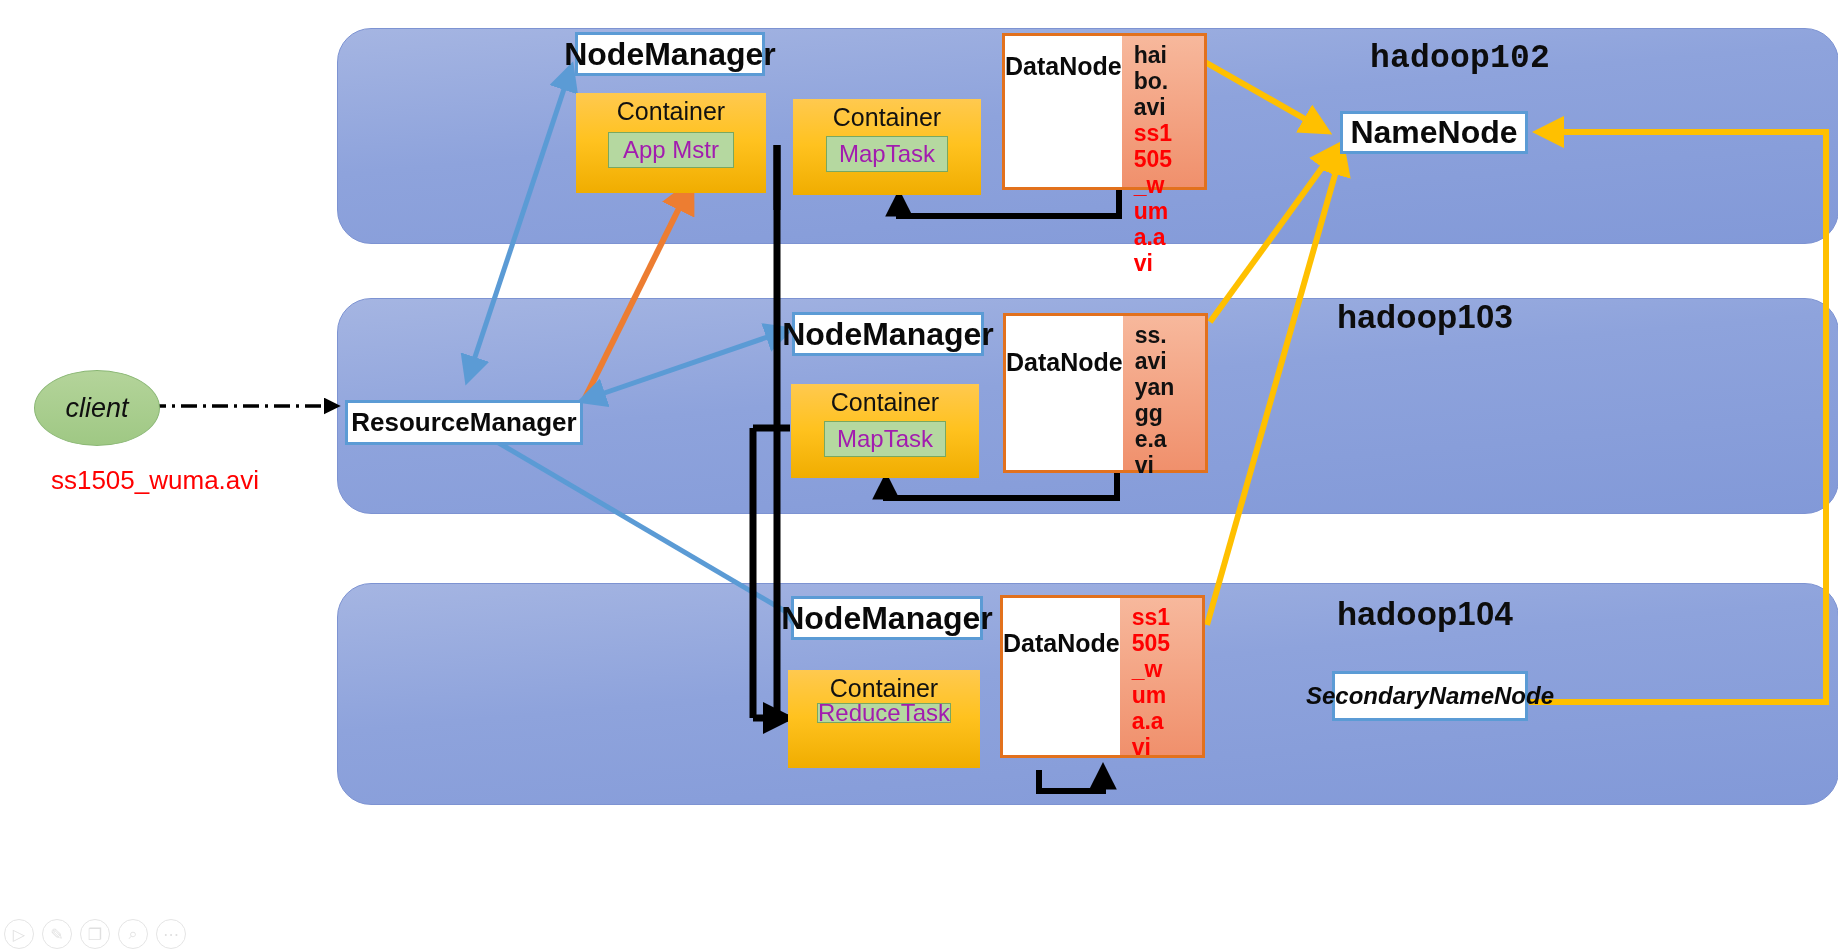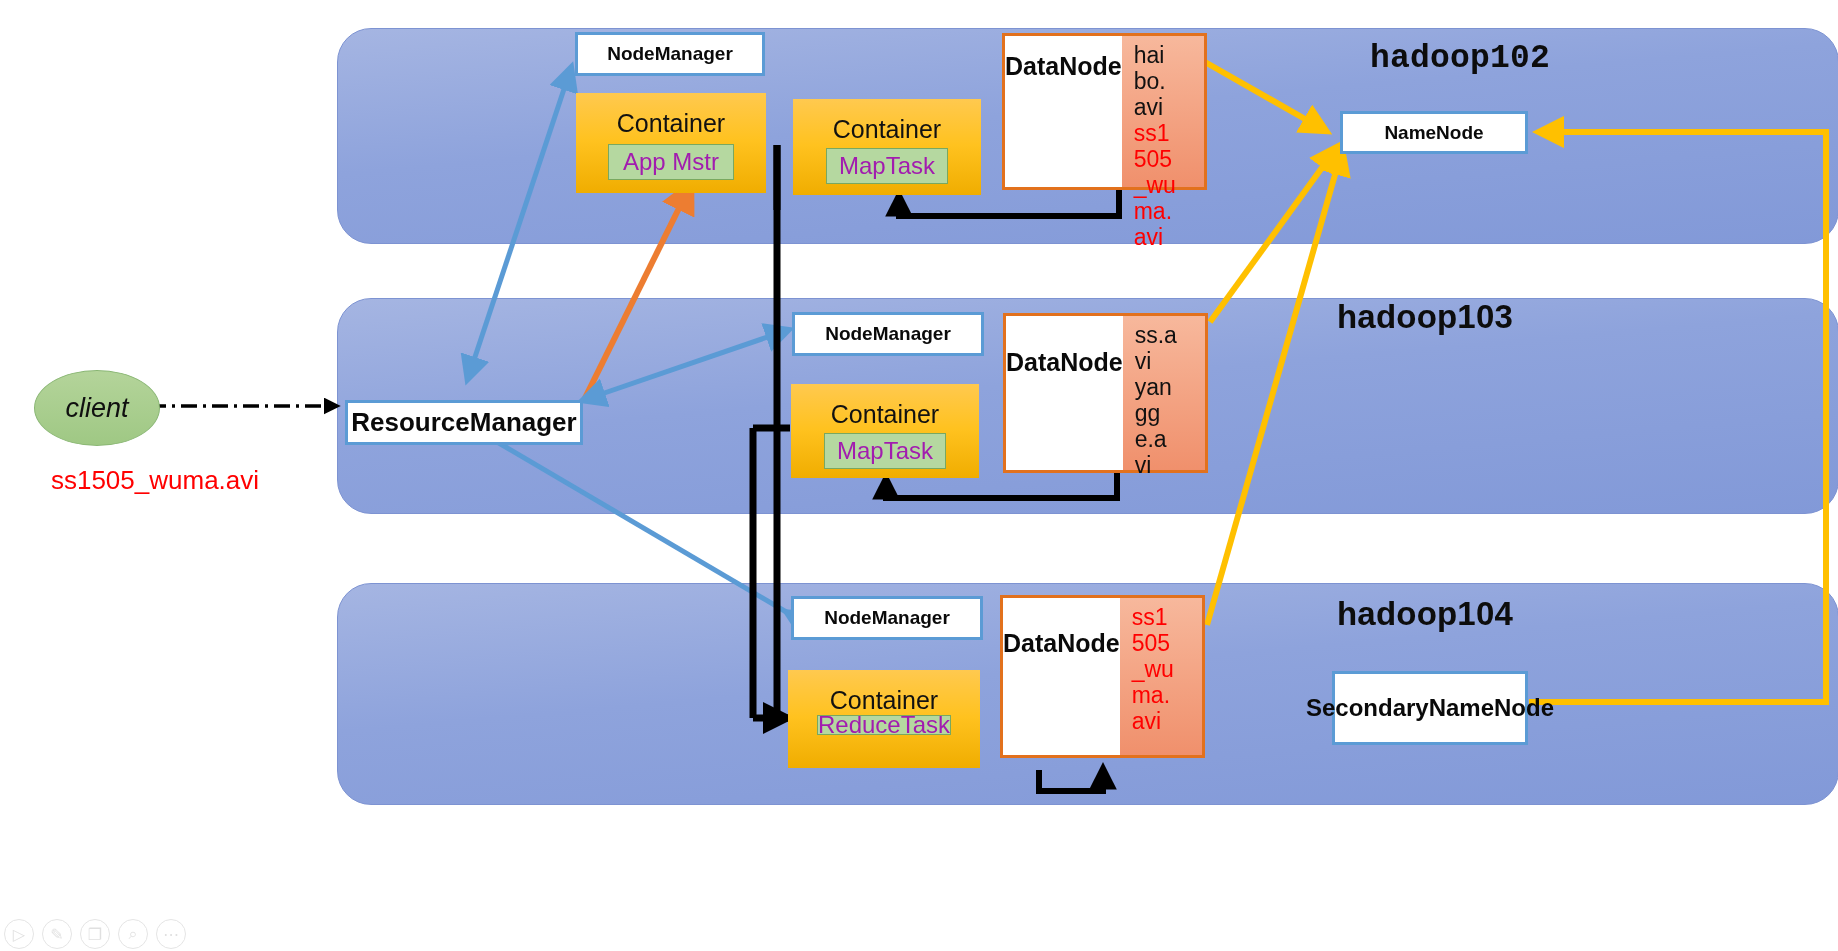--- a/index.html
+++ b/index.html
@@ -13,39 +13,39 @@
   .host{position:absolute;border-radius:34px;z-index:1;
         background:linear-gradient(175deg,#a5b5e2 0%,#8ea3dc 42%,#8299d8 100%);
         border:1px solid #7d93d2;}
   .host-label{position:absolute;z-index:6;font-weight:bold;font-size:33px;
         color:#0d0d0d;letter-spacing:.2px;white-space:nowrap;}
 
   
   .wbox{position:absolute;z-index:7;background:#ffffff;border:3px solid #5b9bd5;
         display:flex;align-items:center;justify-content:center;
         font-weight:bold;color:#0a0a0a;text-align:center;box-sizing:border-box;}
-  .nn{font-size:19px;}
+  .nn{font-size:32px;}
   .rm{font-size:26px;}
   .snn{font-size:24px;line-height:1.12;padding:0 10px;}
 
   
   .dn{position:absolute;z-index:7;border:3px solid #e2711d;box-sizing:border-box;
       display:flex;flex-direction:row;background:#fff;}
   .dn-head{background:#ffffff;display:flex;align-items:center;justify-content:center;
       font-weight:bold;font-size:25px;color:#0a0a0a;flex:none;}
   .dn-body{background:linear-gradient(180deg,#f7b89c 0%,#f0906c 100%);
-      flex:1;padding:6px 28px 4px 12px;box-sizing:border-box;}
+      flex:1;padding:6px 28px 4px 12px;box-sizing:border-box;font-weight:bold;}
   .dn-file{font-size:23px;line-height:1.13;word-break:break-all;color:#111;}
   .dn-file.hot{color:#ff0000;}
 
   
   .cont{position:absolute;z-index:7;box-sizing:border-box;
       background:linear-gradient(180deg,#ffc94f 0%,#ffc21f 48%,#f0ad00 100%);
       display:flex;flex-direction:column;align-items:center;}
-  .cont-title{font-size:25px;color:#111;margin-top:16px;}
+  .cont-title{font-size:25px;color:#111;margin-top:4px;}
   .task{background:#b5d8a0;border:1px solid #79a860;
       font-size:24px;color:#a21caf;display:flex;align-items:center;justify-content:center;
       box-sizing:border-box;}
 
   
   .client{position:absolute;z-index:7;border-radius:50%;
       background:linear-gradient(180deg,#b4d49a 0%,#9fc884 100%);
       border:1px solid #89b673;
       display:flex;align-items:center;justify-content:center;
       font-size:27px;color:#101010;}
@@ -168,21 +168,21 @@
     <div class="task" style="width:134px;height:20px;margin-top:0;">ReduceTask</div>
   </div>
 
   <div class="dn" style="left:1000px;top:595px;width:205px;height:163px;">
     <div class="dn-head" style="height:90px;">DataNode</div>
     <div class="dn-body">
       <div class="dn-file hot">ss1505_wuma.avi</div>
     </div>
   </div>
 
-  <div class="wbox snn" style="left:1332px;top:671px;width:196px;height:74px;">SecondaryNameNode</div>
+  <div class="wbox snn" style="left:1332px;top:671px;width:196px;height:50px;font-style:italic;">SecondaryNameNode</div>
 
   <div class="client" style="left:34px;top:370px;width:124px;height:74px;font-style:italic;">client</div>
   <div class="job-note" style="left:10px;top:465px;width:290px;">
     <div>ss1505_wuma.avi</div>
   </div>
 
   <div class="toolbar">
     <div class="tb">▷</div>
     <div class="tb">✎</div>
     <div class="tb">❐</div>

